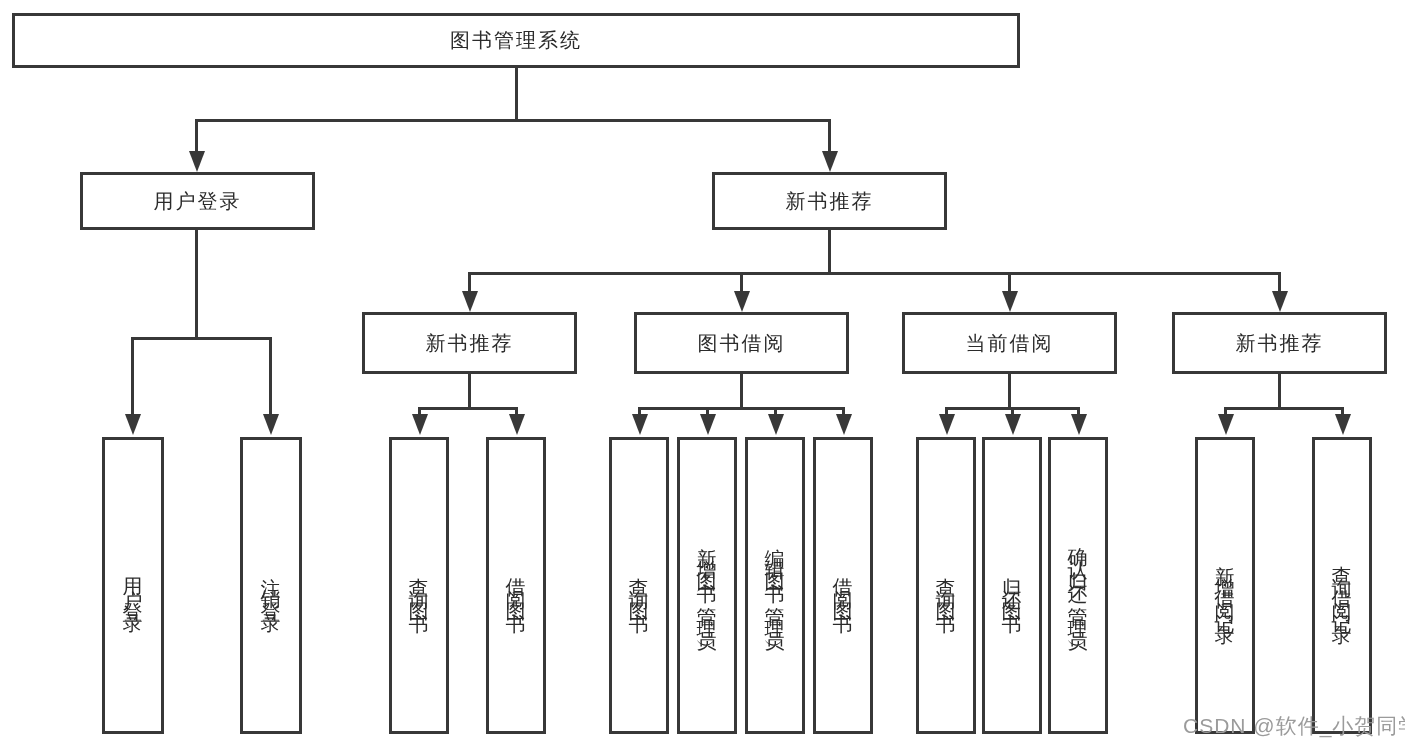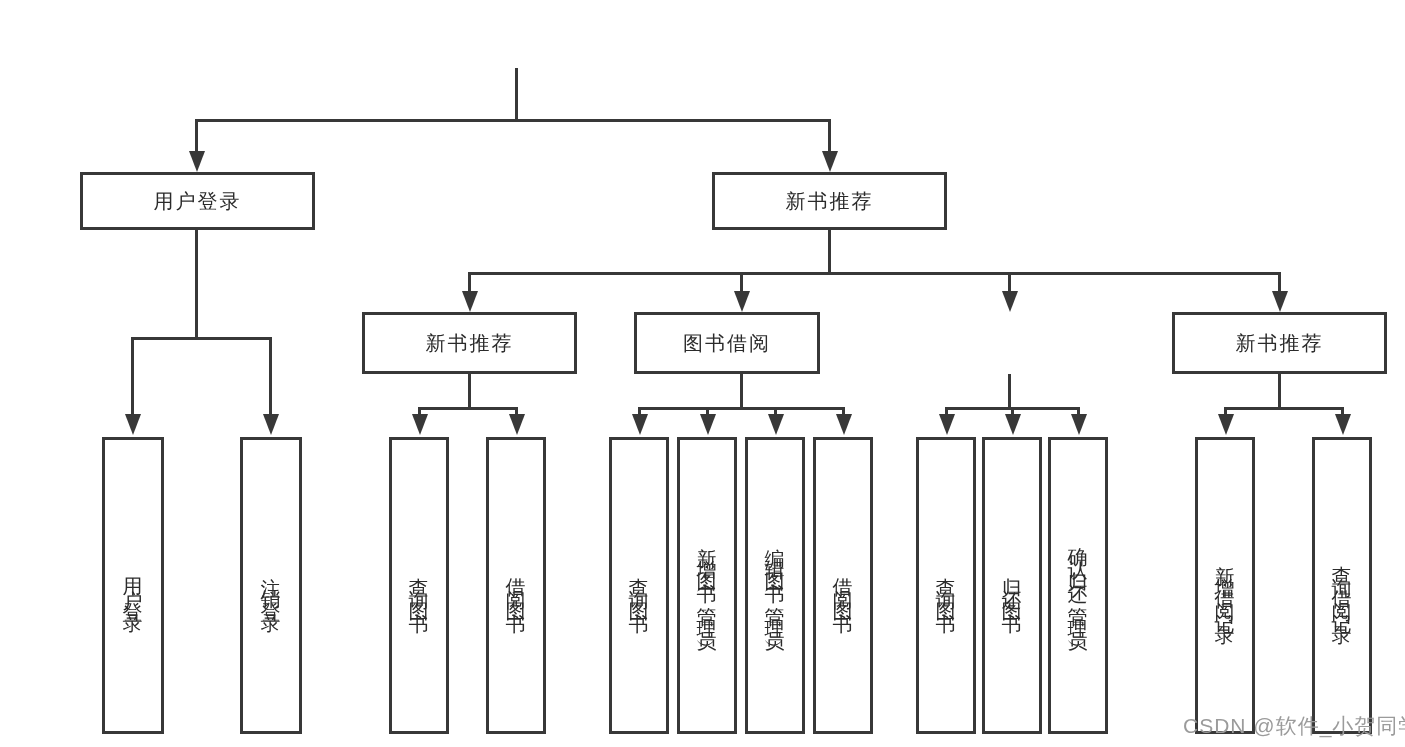--- a/index.html
+++ b/index.html
@@ -66,20 +66,21 @@
     color: var(--watermark);
     z-index: 6;
     white-space: nowrap;
   }
 </style>
 </head>
 <body>
 
 <div class="stage">
 
+  <div class="box" style="left:12px; top:13px; width:1008px; height:55px;">图书管理系统</div>
 
   <div class="vl" style="left:515px; top:68px; height:51px;"></div>
   <div class="hl" style="left:195px; top:119px; width:635px;"></div>
   <div class="vl" style="left:195px; top:119px; height:34px;"></div>
   <div class="ah" style="left:189px; top:151px;"></div>
   <div class="vl" style="left:828px; top:119px; height:34px;"></div>
   <div class="ah" style="left:822px; top:151px;"></div>
 
   <div class="box" style="left:80px; top:172px; width:235px; height:58px;">用户登录</div>
   <div class="box" style="left:712px; top:172px; width:235px; height:58px;">新书推荐</div>
@@ -96,21 +97,22 @@
   <div class="vl" style="left:468px; top:272px; height:21px;"></div>
   <div class="ah" style="left:462px; top:291px;"></div>
   <div class="vl" style="left:740px; top:272px; height:21px;"></div>
   <div class="ah" style="left:734px; top:291px;"></div>
   <div class="vl" style="left:1008px; top:272px; height:21px;"></div>
   <div class="ah" style="left:1002px; top:291px;"></div>
   <div class="vl" style="left:1278px; top:272px; height:21px;"></div>
   <div class="ah" style="left:1272px; top:291px;"></div>
 
   <div class="box" style="left:362px; top:312px; width:215px; height:62px;">新书推荐</div>
-  <div class="box" style="left:634px; top:312px; width:186px; height:62px;text-align:right;">图书借阅</div>
+  <div class="box" style="left:634px; top:312px; width:215px; height:62px;text-align:right;">图书借阅</div>
+  <div class="box" style="left:902px; top:312px; width:215px; height:62px;">当前借阅</div>
   <div class="box" style="left:1172px; top:312px; width:215px; height:62px;">新书推荐</div>
 
   <div class="vl" style="left:468px; top:374px; height:33px;"></div>
   <div class="hl" style="left:418px; top:407px; width:100px;"></div>
   <div class="vl" style="left:418px; top:407px; height:10px;"></div>
   <div class="ah" style="left:412px; top:414px;"></div>
   <div class="vl" style="left:515px; top:407px; height:10px;"></div>
   <div class="ah" style="left:509px; top:414px;"></div>
 
   <div class="vl" style="left:740px; top:374px; height:33px;"></div>

